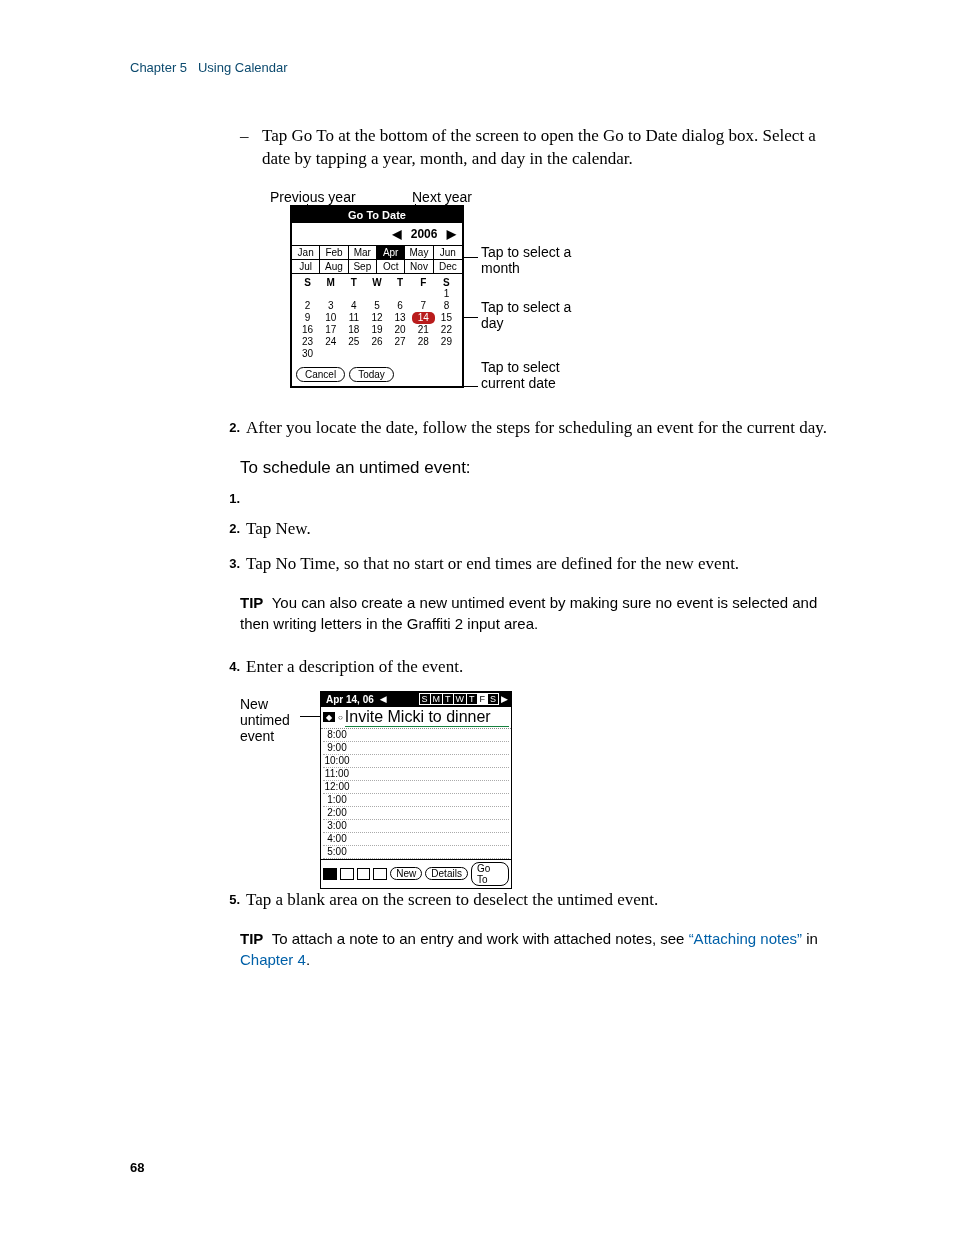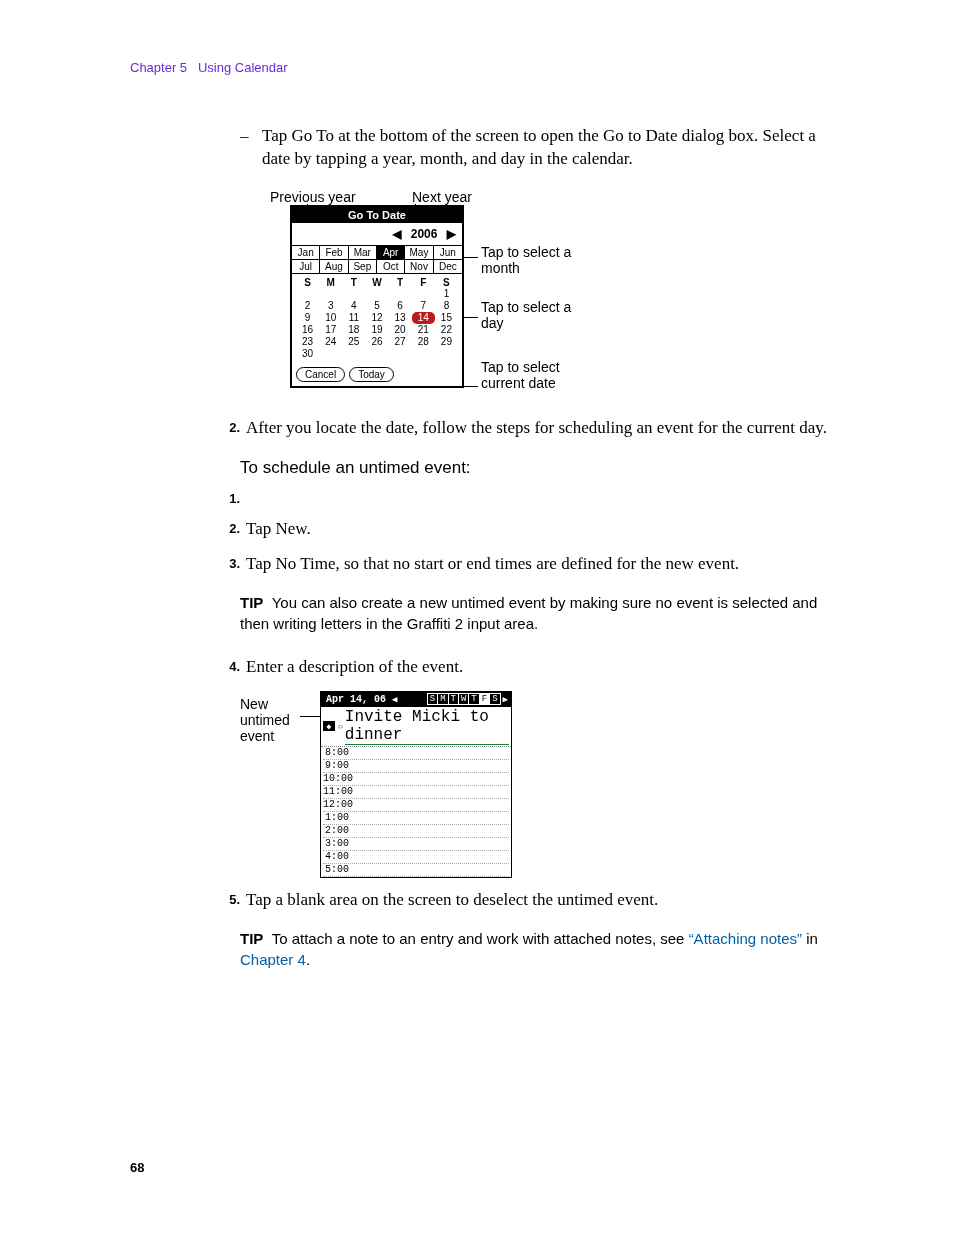--- a/index.html
+++ b/index.html
@@ -16,21 +16,21 @@
     position: relative;
     width: 954px;
     height: 1235px;
   }
   .header {
     position: absolute;
     top: 60px;
     left: 130px;
     font-family: Helvetica, Arial, sans-serif;
     font-size: 13px;
-    color: #6d28d9;
+    color: #0c4a6e;
   }
   .content {
     position: absolute;
     top: 125px;
     left: 240px;
     width: 600px;
   }
   .block { margin-bottom: 18px; }
   .indent-dash { display: flex; }
   .indent-dash .dash { width: 22px; flex: none; text-align: left; }
@@ -180,21 +180,21 @@
     position: absolute;
     left: 60px; top: 25px;
     width: 22px; height: 1px; background: #000;
   }
   .dayview {
     position: absolute;
     left: 80px; top: 0;
     width: 190px;
     border: 1px solid #000;
     background: #fff;
-    font-family: Liberation Mono, monospace;
+    font-family: Liberation Sans, sans-serif;
     font-size: 10px;
   }
   .dayview .hdr {
     display: flex;
     background: #000; color: #fff;
     align-items: center;
     padding: 1px;
   }
   .dayview .hdr .date { font-weight: bold; padding: 1px 4px; }
   .dayview .hdr .dwb {
@@ -448,20 +448,29 @@
             </div>
             <div class="trow">
               <span class="t">4:00</span>
               <span class="slot"></span>
             </div>
             <div class="trow">
               <span class="t">5:00</span>
               <span class="slot"></span>
             </div>
           </div>
+        <div class="dvbtns">
+          <span class="vb sel"></span>
+          <span class="vb"></span>
+          <span class="vb"></span>
+          <span class="vb"></span>
+          <span class="pill">New</span>
+          <span class="pill">Details</span>
+          <span class="pill">Go To</span>
+        </div>
       </div>
     </div>
 
     <div class="block num-list" style="margin-bottom:16px;">
       <div class="num">5.</div>
       <div class="body-text">Tap a blank area on the screen to deselect the untimed event.</div>
     </div>
 
 
     <div class="block sans tip" style="margin-top:4px;">

